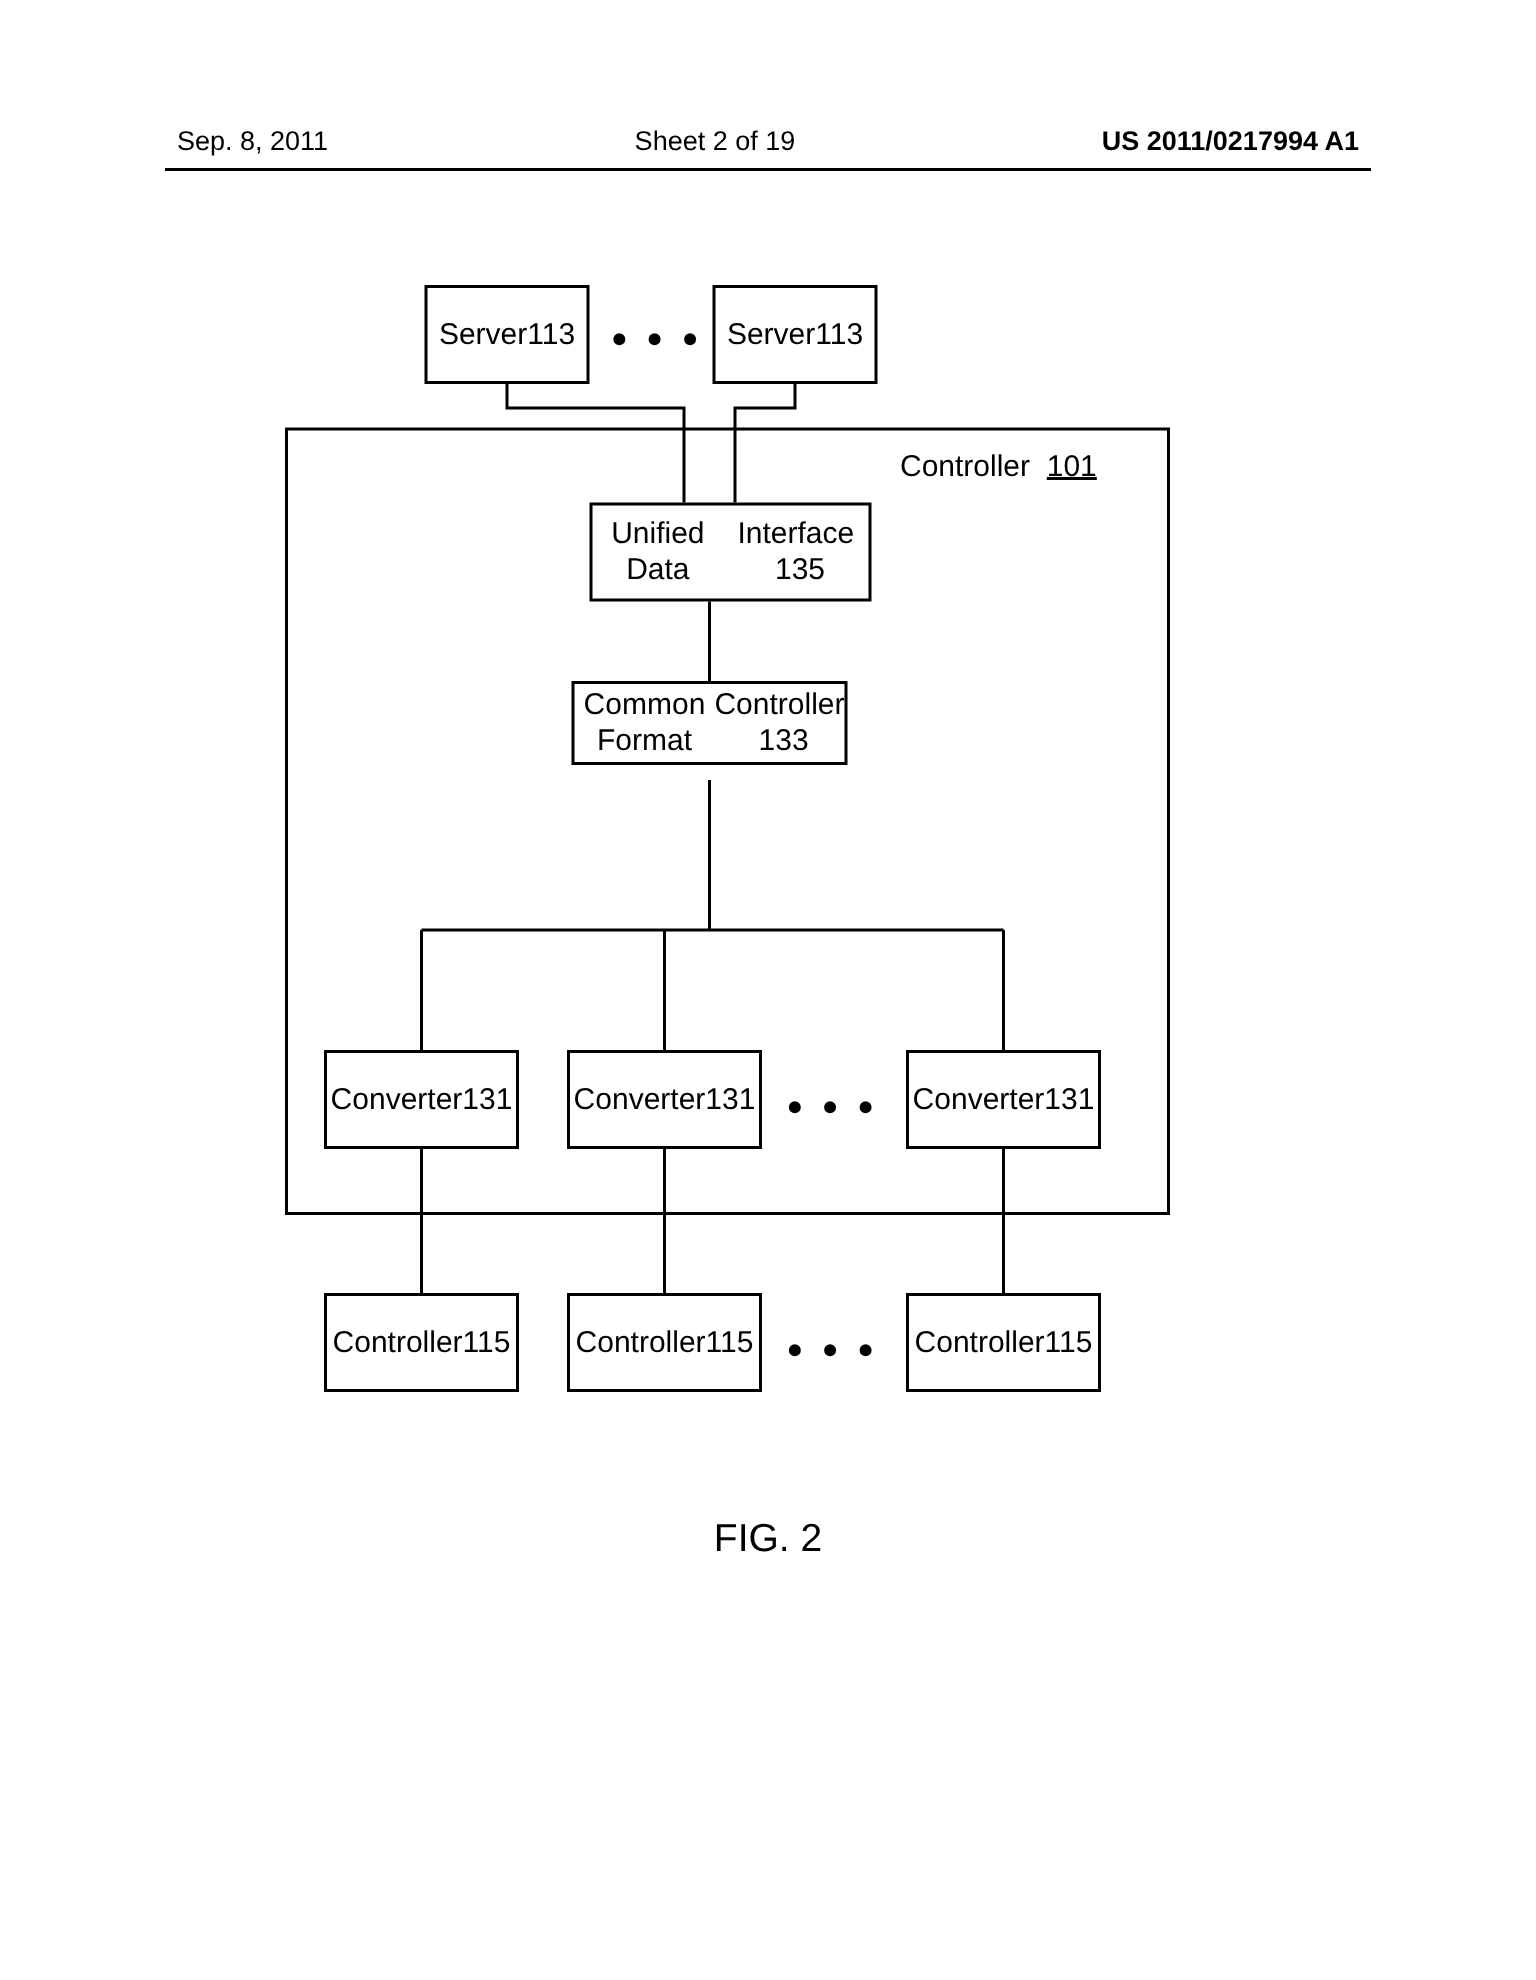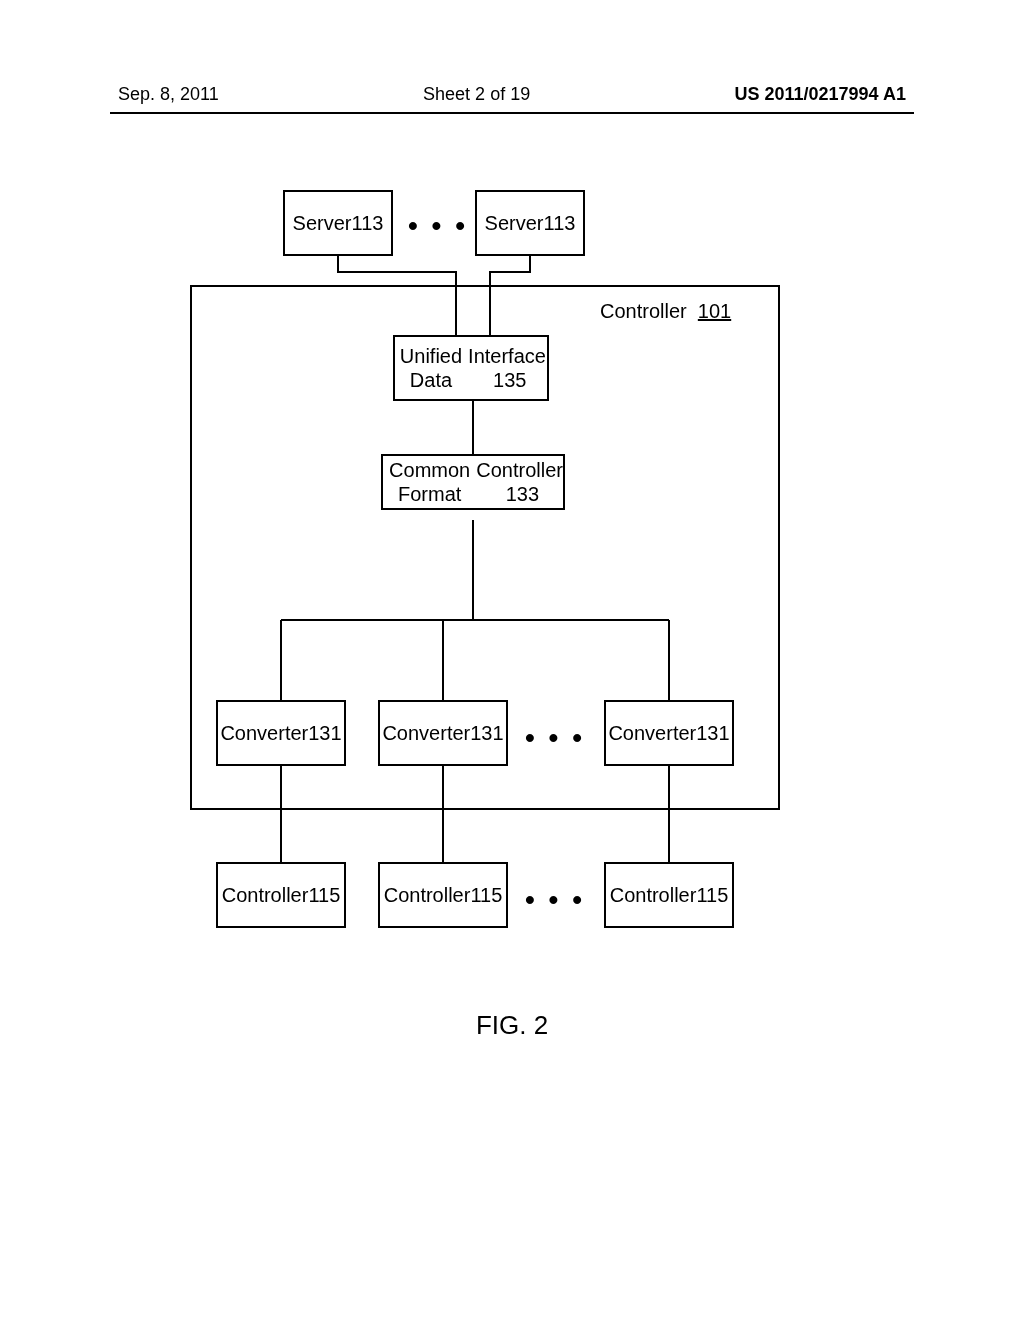--- a/index.html
+++ b/index.html
@@ -103,21 +103,21 @@
   <div class="box" style="left:283px; top:0px; width:110px; height:66px;">
     <span>Server</span>
     <span class="ref">113</span>
   </div>
   <div class="dots" style="left:408px; top:20px;">• • •</div>
   <div class="box" style="left:475px; top:0px; width:110px; height:66px;">
     <span>Server</span>
     <span class="ref">113</span>
   </div>
 
-  <div class="box" style="left:393px; top:145px; width:156px; height:66px;">
+  <div class="box" style="left:393px; top:145px; width:188px; height:66px;">
     <span>Unified Data</span>
     <span>
       <span>Interface</span>
       <span>&nbsp;</span><span class="ref">135</span>
     </span>
   </div>
 
   <div class="box" style="left:381px; top:264px; width:184px; height:56px;">
     <span>Common Format</span>
     <span>

